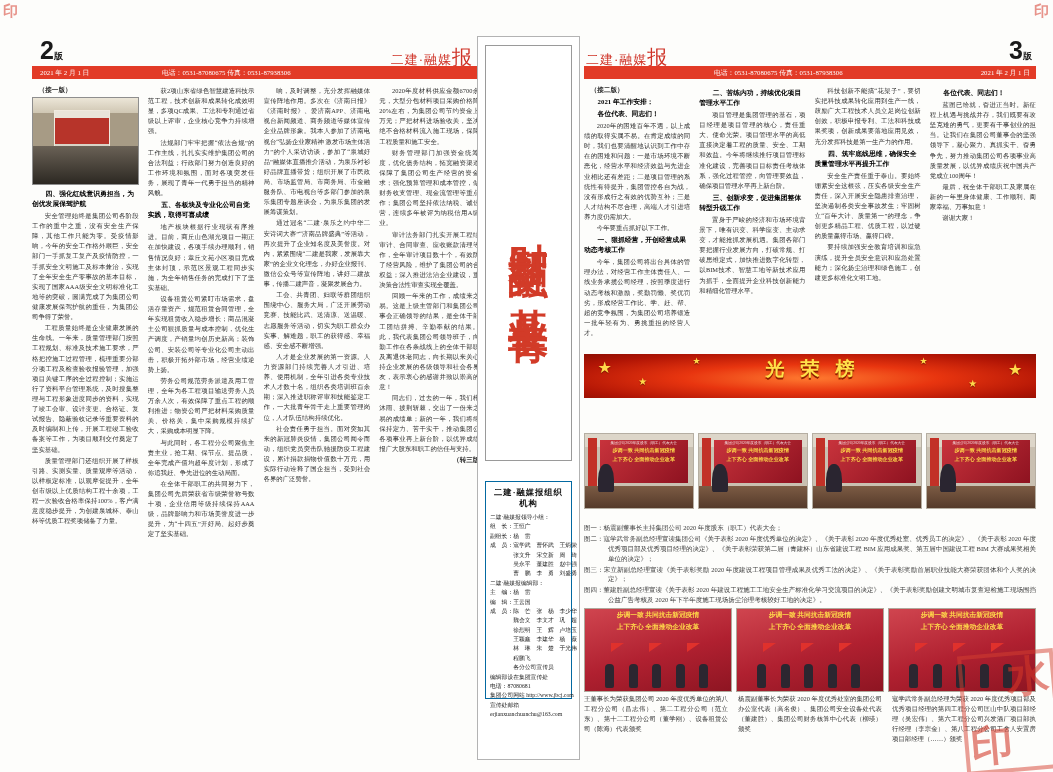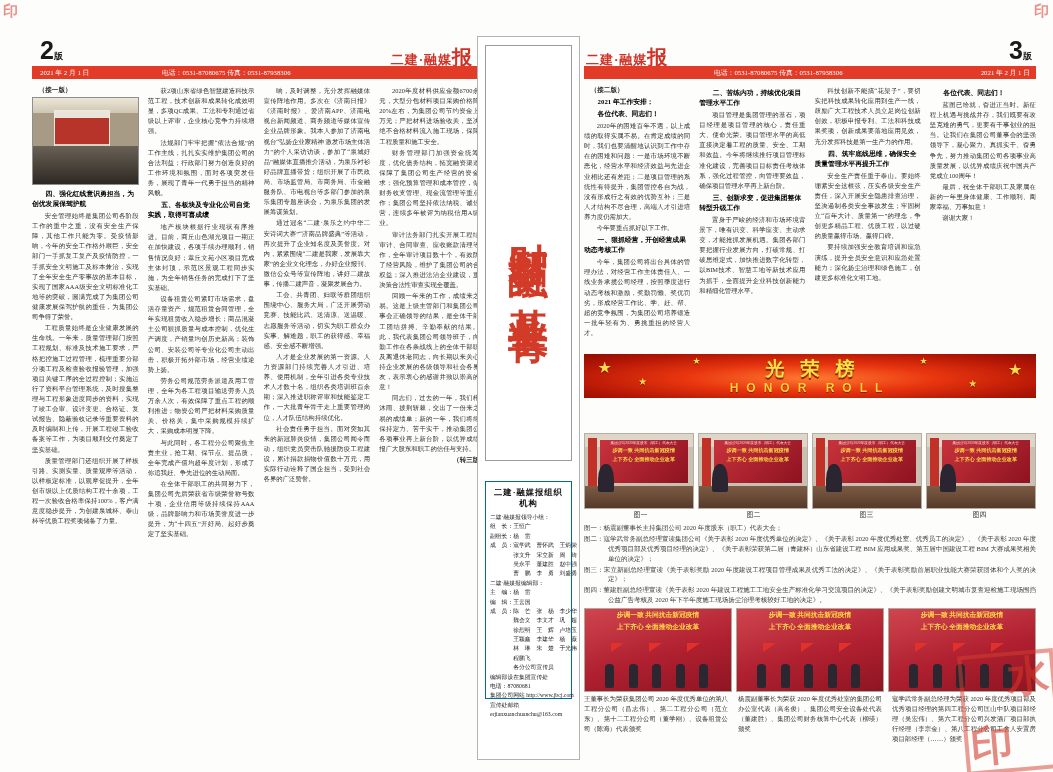--- a/index.html
+++ b/index.html
@@ -17,21 +17,21 @@
   .page{position:absolute;top:36px;height:724px;}
   .page-left{left:32px;width:454px;}
   .page-right{left:584px;width:452px;}
 
   .pageno{position:absolute;top:0;font-weight:bold;color:#1a1a1a;}
   .pn-big{font-size:25px;font-family:"Liberation Sans",sans-serif;}
   .pn-ban{font-size:9px;}
   .pageno-left{left:8px;}
   .pageno-right{right:4px;}
 
-  .masthead{position:absolute;color:#cf3226;font-weight:bold;white-space:nowrap;}
+  .masthead{position:absolute;color:#cf3226;font-weight:normal;white-space:nowrap;}
   .mh-small{font-size:13px;letter-spacing:1px;}
   .mh-big{font-size:20px;}
   .masthead-left{right:14px;top:8px;}
   .masthead-right{left:2px;top:8px;}
 
   .redbar{position:absolute;left:0;right:0;top:30px;height:13px;background:#e23b27;color:#fff;}
   .redbar span{position:absolute;top:2px;font-size:6.8px;white-space:nowrap;}
   .rb-date-l{left:8px;} .rb-contact-l{left:130px;}
   .rb-contact-r{left:130px;} .rb-date-r{right:6px;}
 
@@ -247,21 +247,20 @@
     </div>
 
     <div class="honor-banner">
       <span class="star s1">★</span>
       <span class="star s2">★</span>
       <span class="star s3">★</span>
       <span class="star s4">★</span>
       <span class="star s5">★</span>
       <span class="star s6">★</span>
       <div class="honor-cn">光荣榜</div>
-      <div class="honor-en">HONOR ROLL</div>
     </div>
 
 
     <div class="fig-row">
       <div class="fig">
         <div class="fig-vbanner"></div>
         <div class="fig-screen">
           <div class="fs-head">集团公司2020年度股东（职工）代表大会</div>
           <div class="fs-l1">步调一致 共同抗击新冠疫情</div>
           <div class="fs-l2">上下齐心 全面推动企业改革</div>
@@ -294,26 +293,20 @@
         <div class="fig-screen">
           <div class="fs-head">集团公司2020年度股东（职工）代表大会</div>
           <div class="fs-l1">步调一致 共同抗击新冠疫情</div>
           <div class="fs-l2">上下齐心 全面推动企业改革</div>
         </div>
         <div class="fig-podium"></div>
         <div class="fig-person"></div>
       </div>
     </div>
 
-    <div class="fig-labels">
-      <span>图一</span>
-      <span>图二</span>
-      <span>图三</span>
-      <span>图四</span>
-    </div>
 
     <div class="cap-block">
         <div class="para">图一：杨震副董事长主持集团公司 2020 年度股东（职工）代表大会；</div>
         <div class="para">图二：寇学武常务副总经理宣读集团公司《关于表彰 2020 年度优秀单位的决定》、《关于表彰 2020 年度优秀处室、优秀员工的决定》、《关于表彰 2020 年度优秀项目部及优秀项目经理的决定》、《关于表彰荣获第二届（青建杯）山东省建设工程 BIM 应用成果奖、第五届中国建设工程 BIM 大赛成果奖相关单位的决定》；</div>
         <div class="para">图三：宋立新副总经理宣读《关于表彰奖励 2020 年度建设工程项目管理成果及优秀工法的决定》、《关于表彰奖励首届职业技能大赛荣获团体和个人奖的决定》；</div>
         <div class="para">图四：董建胜副总经理宣读《关于表彰 2020 年建设工程施工工地安全生产标准化学习交流项目的决定》、《关于表彰奖励创建文明城市复查迎检施工现场围挡公益广告考核及 2020 年下半年度施工现场扬尘治理考核较好工地的决定》。</div>
       </div>
 
     <div class="fig2-row">
       <div class="fig2">

